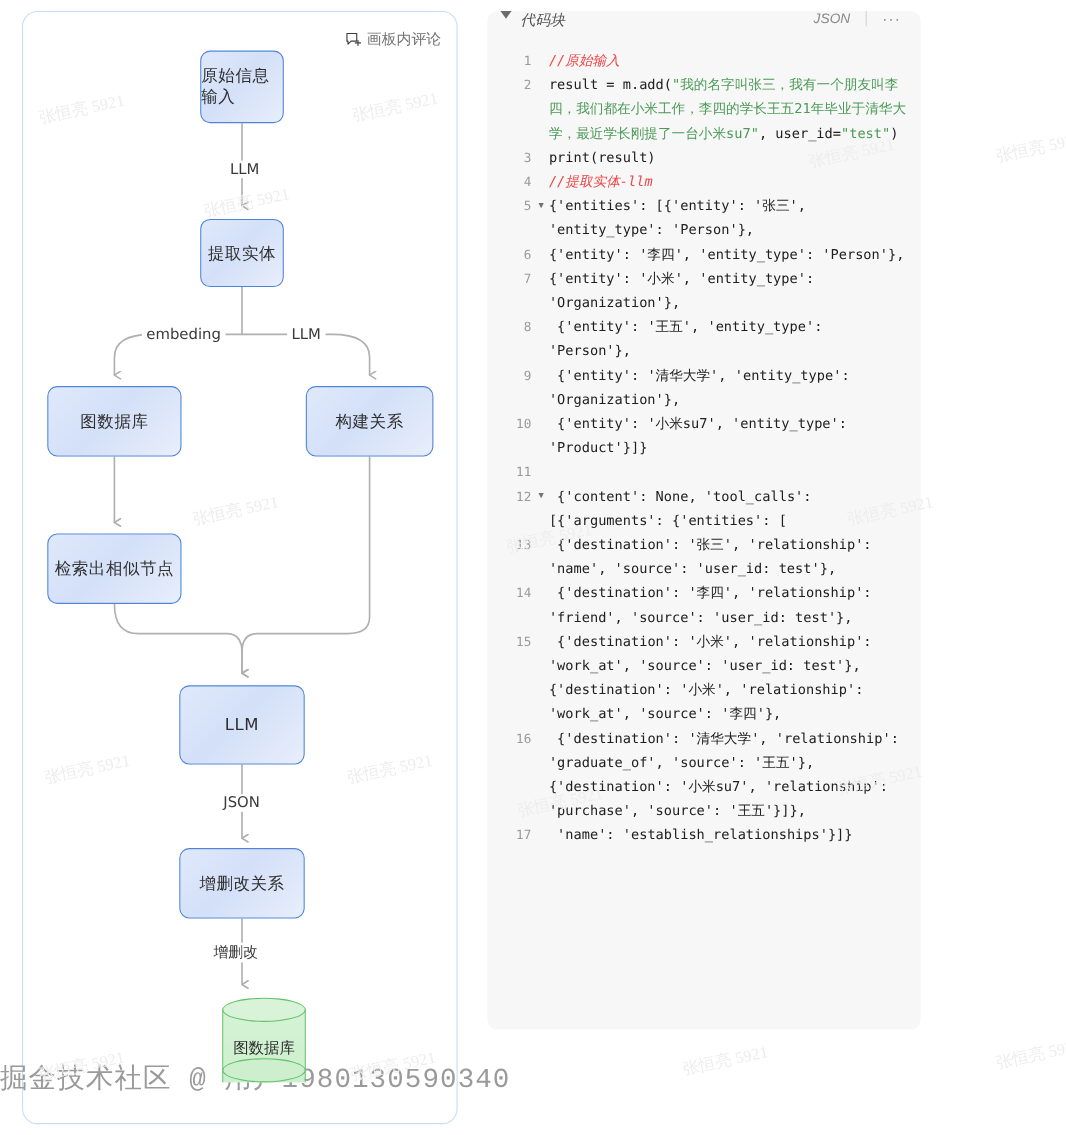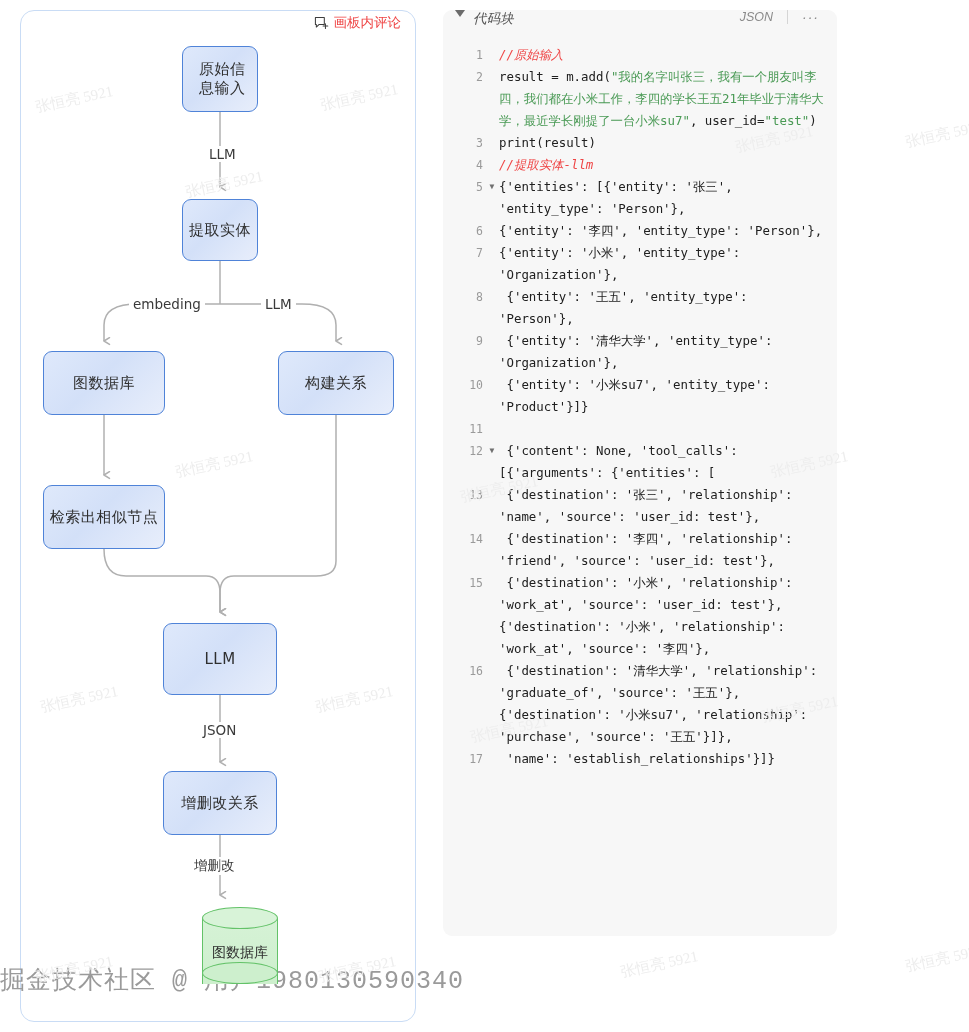--- a/index.html
+++ b/index.html
@@ -37,25 +37,25 @@
     width: 396px;
     height: 1012px;
     border: 1px solid #c9dcf5;
     border-radius: 14px;
     background: #ffffff;
     box-sizing: border-box;
   }
   #canvas-comment {
     position: absolute;
     right: 14px;
-    top: 3px;
+    top: 16px;
     display: flex;
     align-items: center;
     gap: 5px;
-    color: #ef4444;
+    color: #737373;
     font-size: 13.5px;
     font-family: "DejaVu Sans", sans-serif;
   }
   #canvas-comment .cicon { display: block; }
 
   
   .node {
     position: absolute;
     box-sizing: border-box;
     border: 1.6px solid #4f83d8;
@@ -272,21 +272,21 @@
         <path d="M83,538 Q83,565 105,565 L185,565 Q199,565 199,582 L199,601" marker-end="url(#ah)"></path>
 
         <path d="M315,404 L315,550 Q315,565 295,565 L213,565 Q199,565 199,582 L199,601" marker-end="url(#ah)"></path>
 
         <path d="M199,684 L199,751" marker-end="url(#ah)"></path>
 
         <path d="M199,824 L199,884" marker-end="url(#ah)"></path>
       </g>
     </svg>
 
-    <div class="node" style="left:161px; top:35px; width:76px; height:66px;padding-left:16px;">
+    <div class="node" style="left:161px; top:35px; width:76px; height:66px;">
       <span>原始信息输入</span>
     </div>
 
     <div class="node" style="left:161px; top:188px; width:76px; height:62px;font-family:Liberation Mono, monospace;">
       <span>提取实体</span>
     </div>
 
     <div class="node" style="left:22px; top:340px; width:122px; height:64px;">
       <span>图数据库</span>
     </div>

